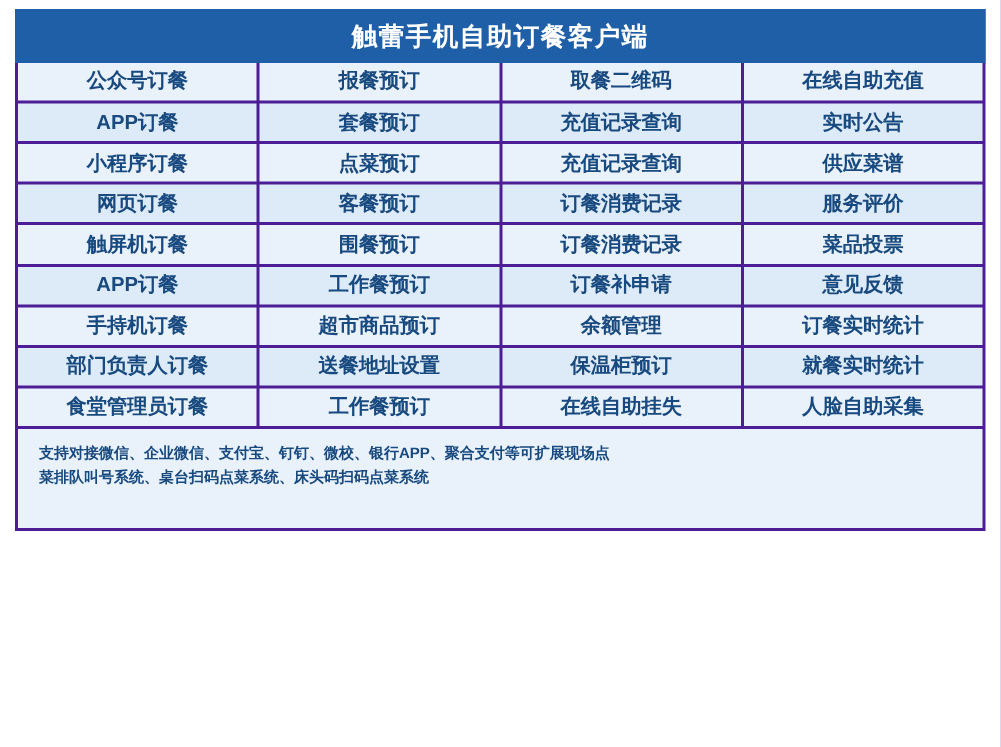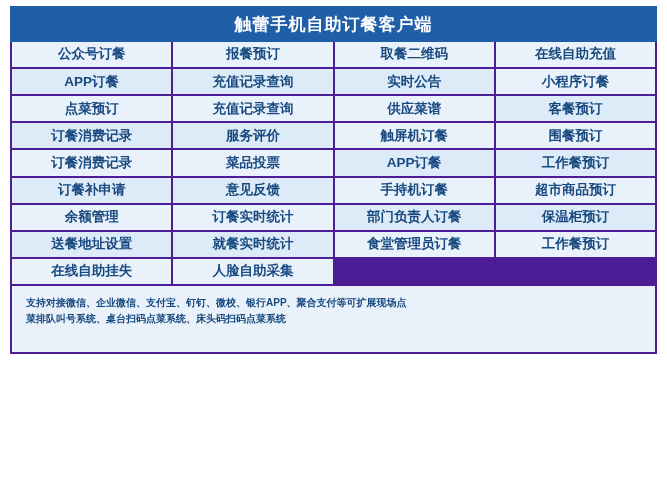--- a/index.html
+++ b/index.html
@@ -88,50 +88,52 @@
 
     <div class="title-bar">触蕾手机自助订餐客户端</div>
 
     <div class="grid">
       <div class="cell">公众号订餐</div>
       <div class="cell">报餐预订</div>
       <div class="cell">取餐二维码</div>
       <div class="cell">在线自助充值</div>
 
       <div class="cell alt">APP订餐</div>
+      <div class="cell alt">套餐预订</div>
       <div class="cell alt">充值记录查询</div>
       <div class="cell alt">实时公告</div>
 
       <div class="cell">小程序订餐</div>
       <div class="cell">点菜预订</div>
       <div class="cell">充值记录查询</div>
       <div class="cell">供应菜谱</div>
 
+      <div class="cell alt">网页订餐</div>
       <div class="cell alt">客餐预订</div>
       <div class="cell alt">订餐消费记录</div>
       <div class="cell alt">服务评价</div>
 
       <div class="cell">触屏机订餐</div>
       <div class="cell">围餐预订</div>
       <div class="cell">订餐消费记录</div>
       <div class="cell">菜品投票</div>
 
       <div class="cell alt">APP订餐</div>
       <div class="cell alt">工作餐预订</div>
       <div class="cell alt">订餐补申请</div>
       <div class="cell alt">意见反馈</div>
 
       <div class="cell">手持机订餐</div>
       <div class="cell">超市商品预订</div>
       <div class="cell">余额管理</div>
       <div class="cell">订餐实时统计</div>
 
       <div class="cell alt">部门负责人订餐</div>
+      <div class="cell alt">送餐地址设置</div>
       <div class="cell alt">保温柜预订</div>
-      <div class="cell alt">送餐地址设置</div>
       <div class="cell alt">就餐实时统计</div>
 
       <div class="cell">食堂管理员订餐</div>
       <div class="cell">工作餐预订</div>
       <div class="cell">在线自助挂失</div>
       <div class="cell">人脸自助采集</div>
     </div>
 
     <div class="footer">
       <div>支持对接微信、企业微信、支付宝、钉钉、微校、银行APP、聚合支付等可扩展现场点</div>

